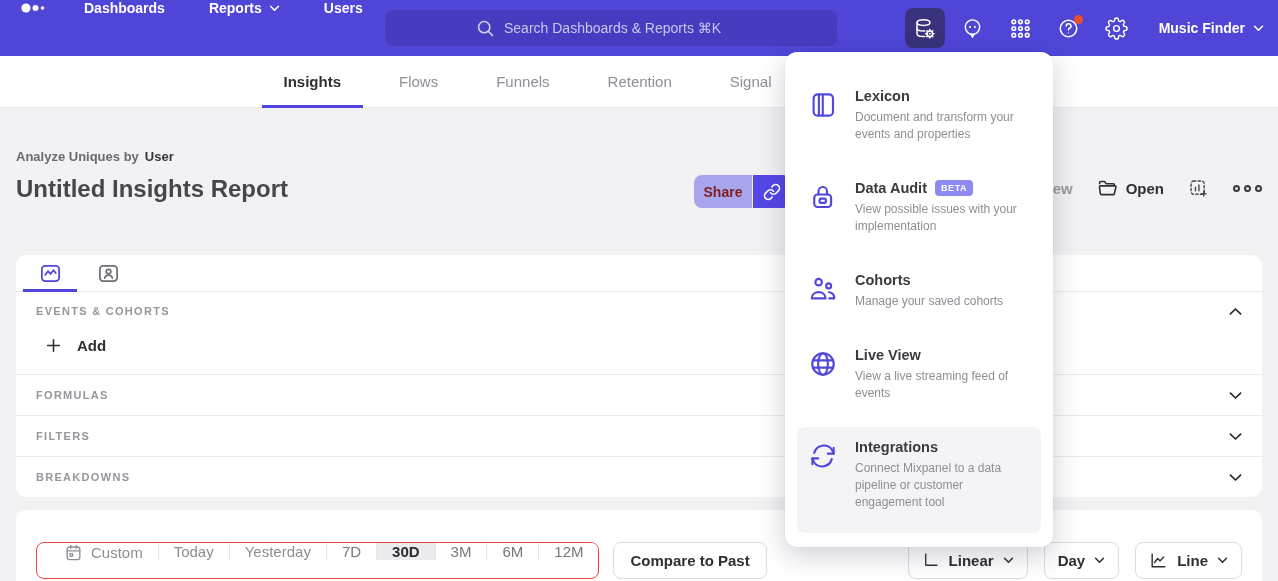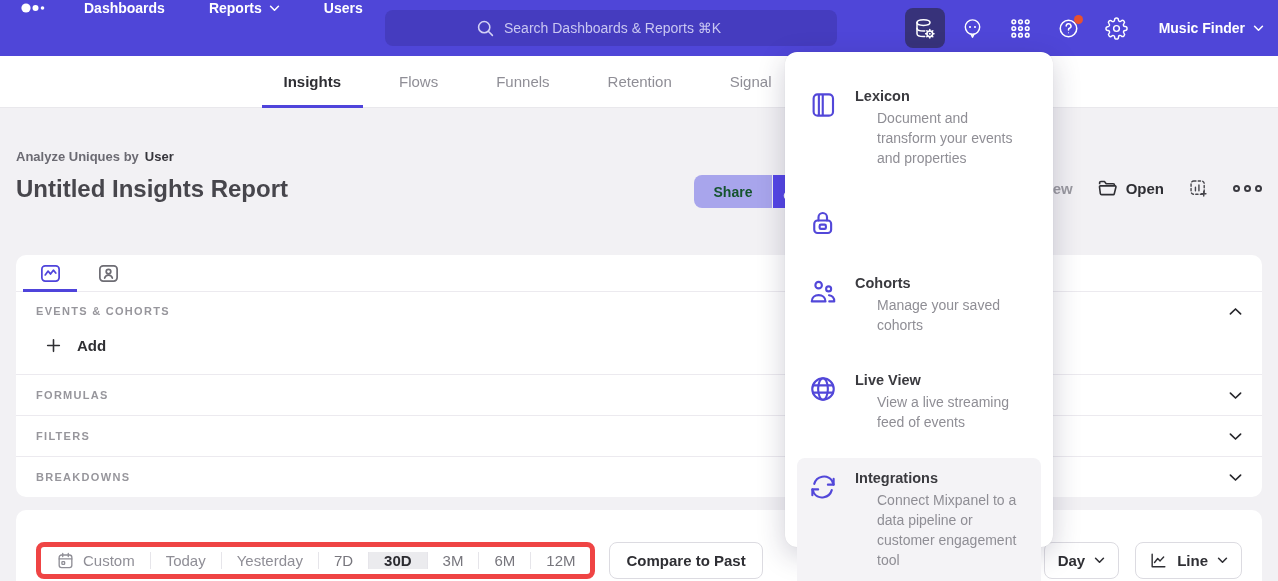--- a/index.html
+++ b/index.html
@@ -33,21 +33,21 @@
   .tab { position:relative; height:52px; display:flex; align-items:center; font-size:15px; color:#8f8e96; cursor:pointer; }
   .tab.active { color:#2f2f34; font-weight:700; }
   .tab.active::after { content:""; position:absolute; left:-22px; right:-22px; bottom:0; height:3px; background:#4f44db; }
 
   
   .context-line { position:absolute; left:16px; top:149px; font-size:13px; font-weight:700; color:#6b6a72; }
   .context-line .ctx-value { color:#35343a; margin-left:6px; cursor:pointer; }
   .page-title { position:absolute; left:16px; top:175px; font-size:24px; font-weight:700; color:#47464c; }
 
   .share-group { position:absolute; left:694px; top:175px; display:flex; }
-  .btn-share { width:78px; height:33px; background:#a8a5ec; color:#14532d; font-size:14px; font-weight:700;
+  .btn-share { width:58px; height:33px; background:#a8a5ec; color:#7f1d1d; font-size:14px; font-weight:700;
     border:none; border-radius:8px 0 0 8px; cursor:pointer; font-family:inherit; }
   .btn-sharelink { width:38px; height:33px; background:#5546e8; border:none; border-radius:0 8px 8px 0;
     margin-left:1px; cursor:pointer; display:flex; align-items:center; justify-content:center; }
 
   .header-actions { position:absolute; right:16px; top:178px; display:flex; align-items:center; gap:24px; }
   .hdr-btn { display:flex; align-items:center; gap:8px; font-size:15px; font-weight:700; color:#2f2f34; cursor:pointer; }
   .hdr-btn.muted { color:#9a99a0; gap:5px; }
   .ellipsis-btn { display:flex; gap:4px; align-items:center; cursor:pointer; }
   .ellipsis-btn i { width:7px; height:7px; border:2px solid #3a3a40; border-radius:50%; display:block; }
 
@@ -62,21 +62,21 @@
     border-top:1px solid #eceaef; cursor:pointer; }
   .section-row:first-of-type { border-top:none; }
   .section-label { font-size:11px; font-weight:700; letter-spacing:1.3px; color:#97969c; }
   .row-collapsed { height:41px;align-items:center; }
   .events-header { height:32px; padding-top:6px; border-top:none; }
   .add-row { height:50px; display:flex; align-items:center; padding:0 20px 8px 30px; }
   .add-btn { display:flex; align-items:center; gap:16px; font-size:15px; font-weight:700; color:#2f2f33; cursor:pointer; }
 
   
   .bottom-card { top:510px; height:100px; padding:17px 20px; display:flex; align-items:center; }
-  .seg-control { display:flex; align-items:center; height:37px; border:5px solid #ef4444; border-radius:8px; overflow:hidden; }
+  .seg-control { display:flex; align-items:flex-start; height:37px; border:1px solid #ef4444; border-radius:8px; overflow:hidden;padding-left:12px; }
   .seg { display:flex; align-items:center; gap:8px; padding:0 15px; font-size:15px; color:#8f8e96;
     border-left:1px solid #e6e5ea; cursor:pointer; background:#fff; white-space:nowrap; }
   .seg:first-child { border-left:none; }
   .seg.dim { color:#77767d; }
   .seg.selected { background:#ebebee; color:#2b2b30; font-weight:700; }
   .compare-btn { margin-left:14px; height:37px; padding:0 16px; border:1px solid #dcdbe1; border-radius:8px;
     background:#fff; font-size:15px; font-weight:700; color:#2f2f34; cursor:pointer; font-family:inherit; }
   .toolbar-right { margin-left:auto; display:flex; align-items:center; gap:16px;padding-left:8px; }
   .tb-btn { height:37px; padding:0 13px; border:1px solid #dcdbe1; border-radius:8px; background:#fff;
     display:flex; align-items:center; gap:9px; font-size:15px; font-weight:700; color:#2f2f34; cursor:pointer; }
@@ -85,21 +85,21 @@
   .popup { position:absolute; left:785px; top:52px; width:268px; height:495px; background:#fff;
     border-radius:12px; box-shadow:0 8px 28px rgba(35,32,70,.22), 0 0 1px rgba(0,0,0,.12); z-index:50;
     padding:24px 12px 12px 12px; }
   .menu-item { display:flex; gap:17px; padding:12px 11px; border-radius:8px; margin-bottom:13px; cursor:pointer; }
   .menu-item.highlighted { background:#f4f3f6; padding-bottom:22px; }
   .menu-icon { flex:0 0 30px; padding-top:2px; }
   .menu-title-row { display:flex; align-items:center; gap:8px; }
   .menu-title { font-size:14.5px; font-weight:700; color:#3a3a3f; }
   .beta-badge { background:#8d8bef; color:#fff; font-size:9px; font-weight:700; letter-spacing:.6px;
     padding:3px 6px; border-radius:4px; }
-  .menu-desc { font-size:14px; color:#8f8e95; line-height:1.42; margin-top:5px; max-width:172px;margin-left:22px; }
+  .menu-desc { font-size:12px; color:#8f8e95; line-height:1.42; margin-top:5px; max-width:172px; }
 
   svg { display:block; }
 </style>
 </head>
 <body>
 
 <div id="app">
 
   <header class="topnav">
     <div class="logo">
@@ -408,20 +408,27 @@
     </div>
 
     <div class="menu-item">
       <span class="menu-icon">
         <svg width="30" height="30" viewBox="0 0 24 24" fill="none" stroke="#5247d9" stroke-width="1.7" stroke-linejoin="round" stroke-linecap="round">
             <rect x="5" y="10" width="13.5" height="10" rx="2.6"></rect>
             <path d="M8.4 10V7.4a3.4 3.4 0 0 1 6.8 0V10"></path>
             <rect x="9.3" y="13.3" width="5" height="3.4" rx="1"></rect>
           </svg>
       </span>
+      <div>
+        <div class="menu-title-row">
+          <span class="menu-title">Data Audit</span>
+          <span class="beta-badge">BETA</span>
+        </div>
+        <div class="menu-desc">View possible issues with your implementation</div>
+      </div>
     </div>
 
     <div class="menu-item">
       <span class="menu-icon">
         <svg width="30" height="30" viewBox="0 0 24 24" fill="none" stroke="#5247d9" stroke-width="1.7" stroke-linecap="round" stroke-linejoin="round">
             <circle cx="8.5" cy="6.5" r="2.6"></circle>
             <path d="M3 19.5c0-3.2 2.5-5 5.5-5s5.5 1.8 5.5 5z"></path>
             <circle cx="16.5" cy="9.5" r="2"></circle>
             <path d="M16.8 14.6c2.4.3 4.2 1.9 4.2 4.9h-4"></path>
           </svg>

